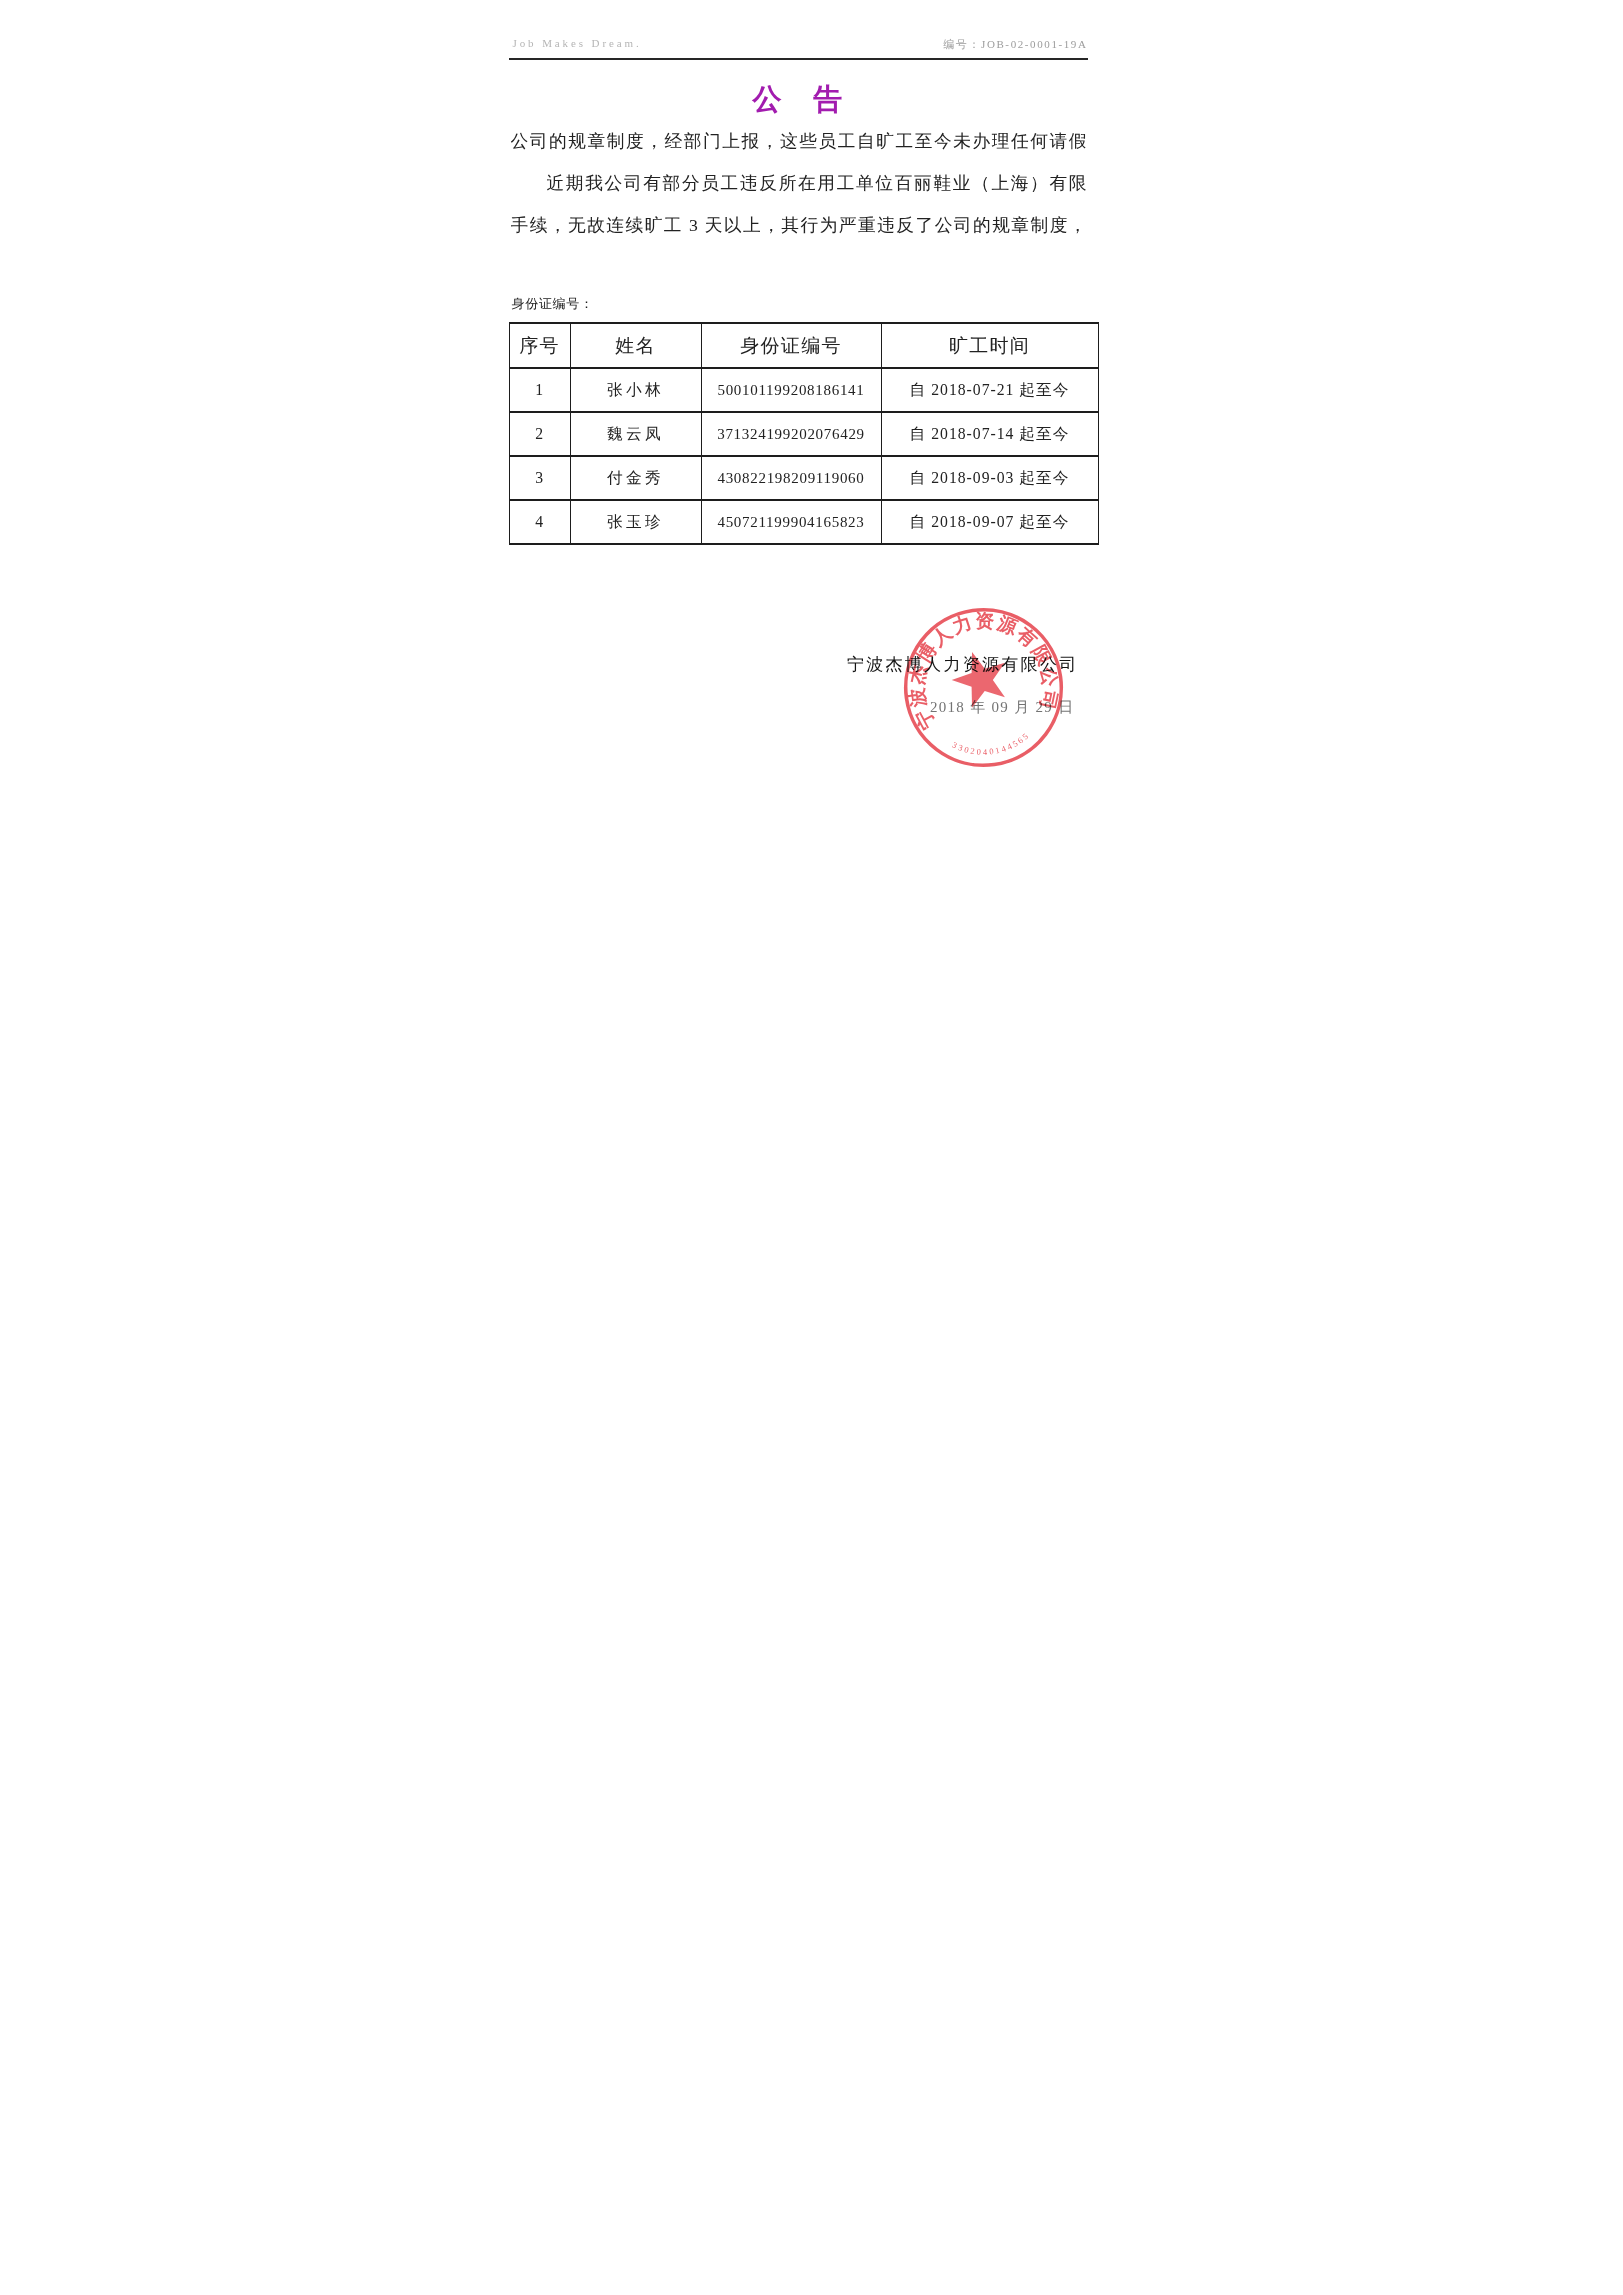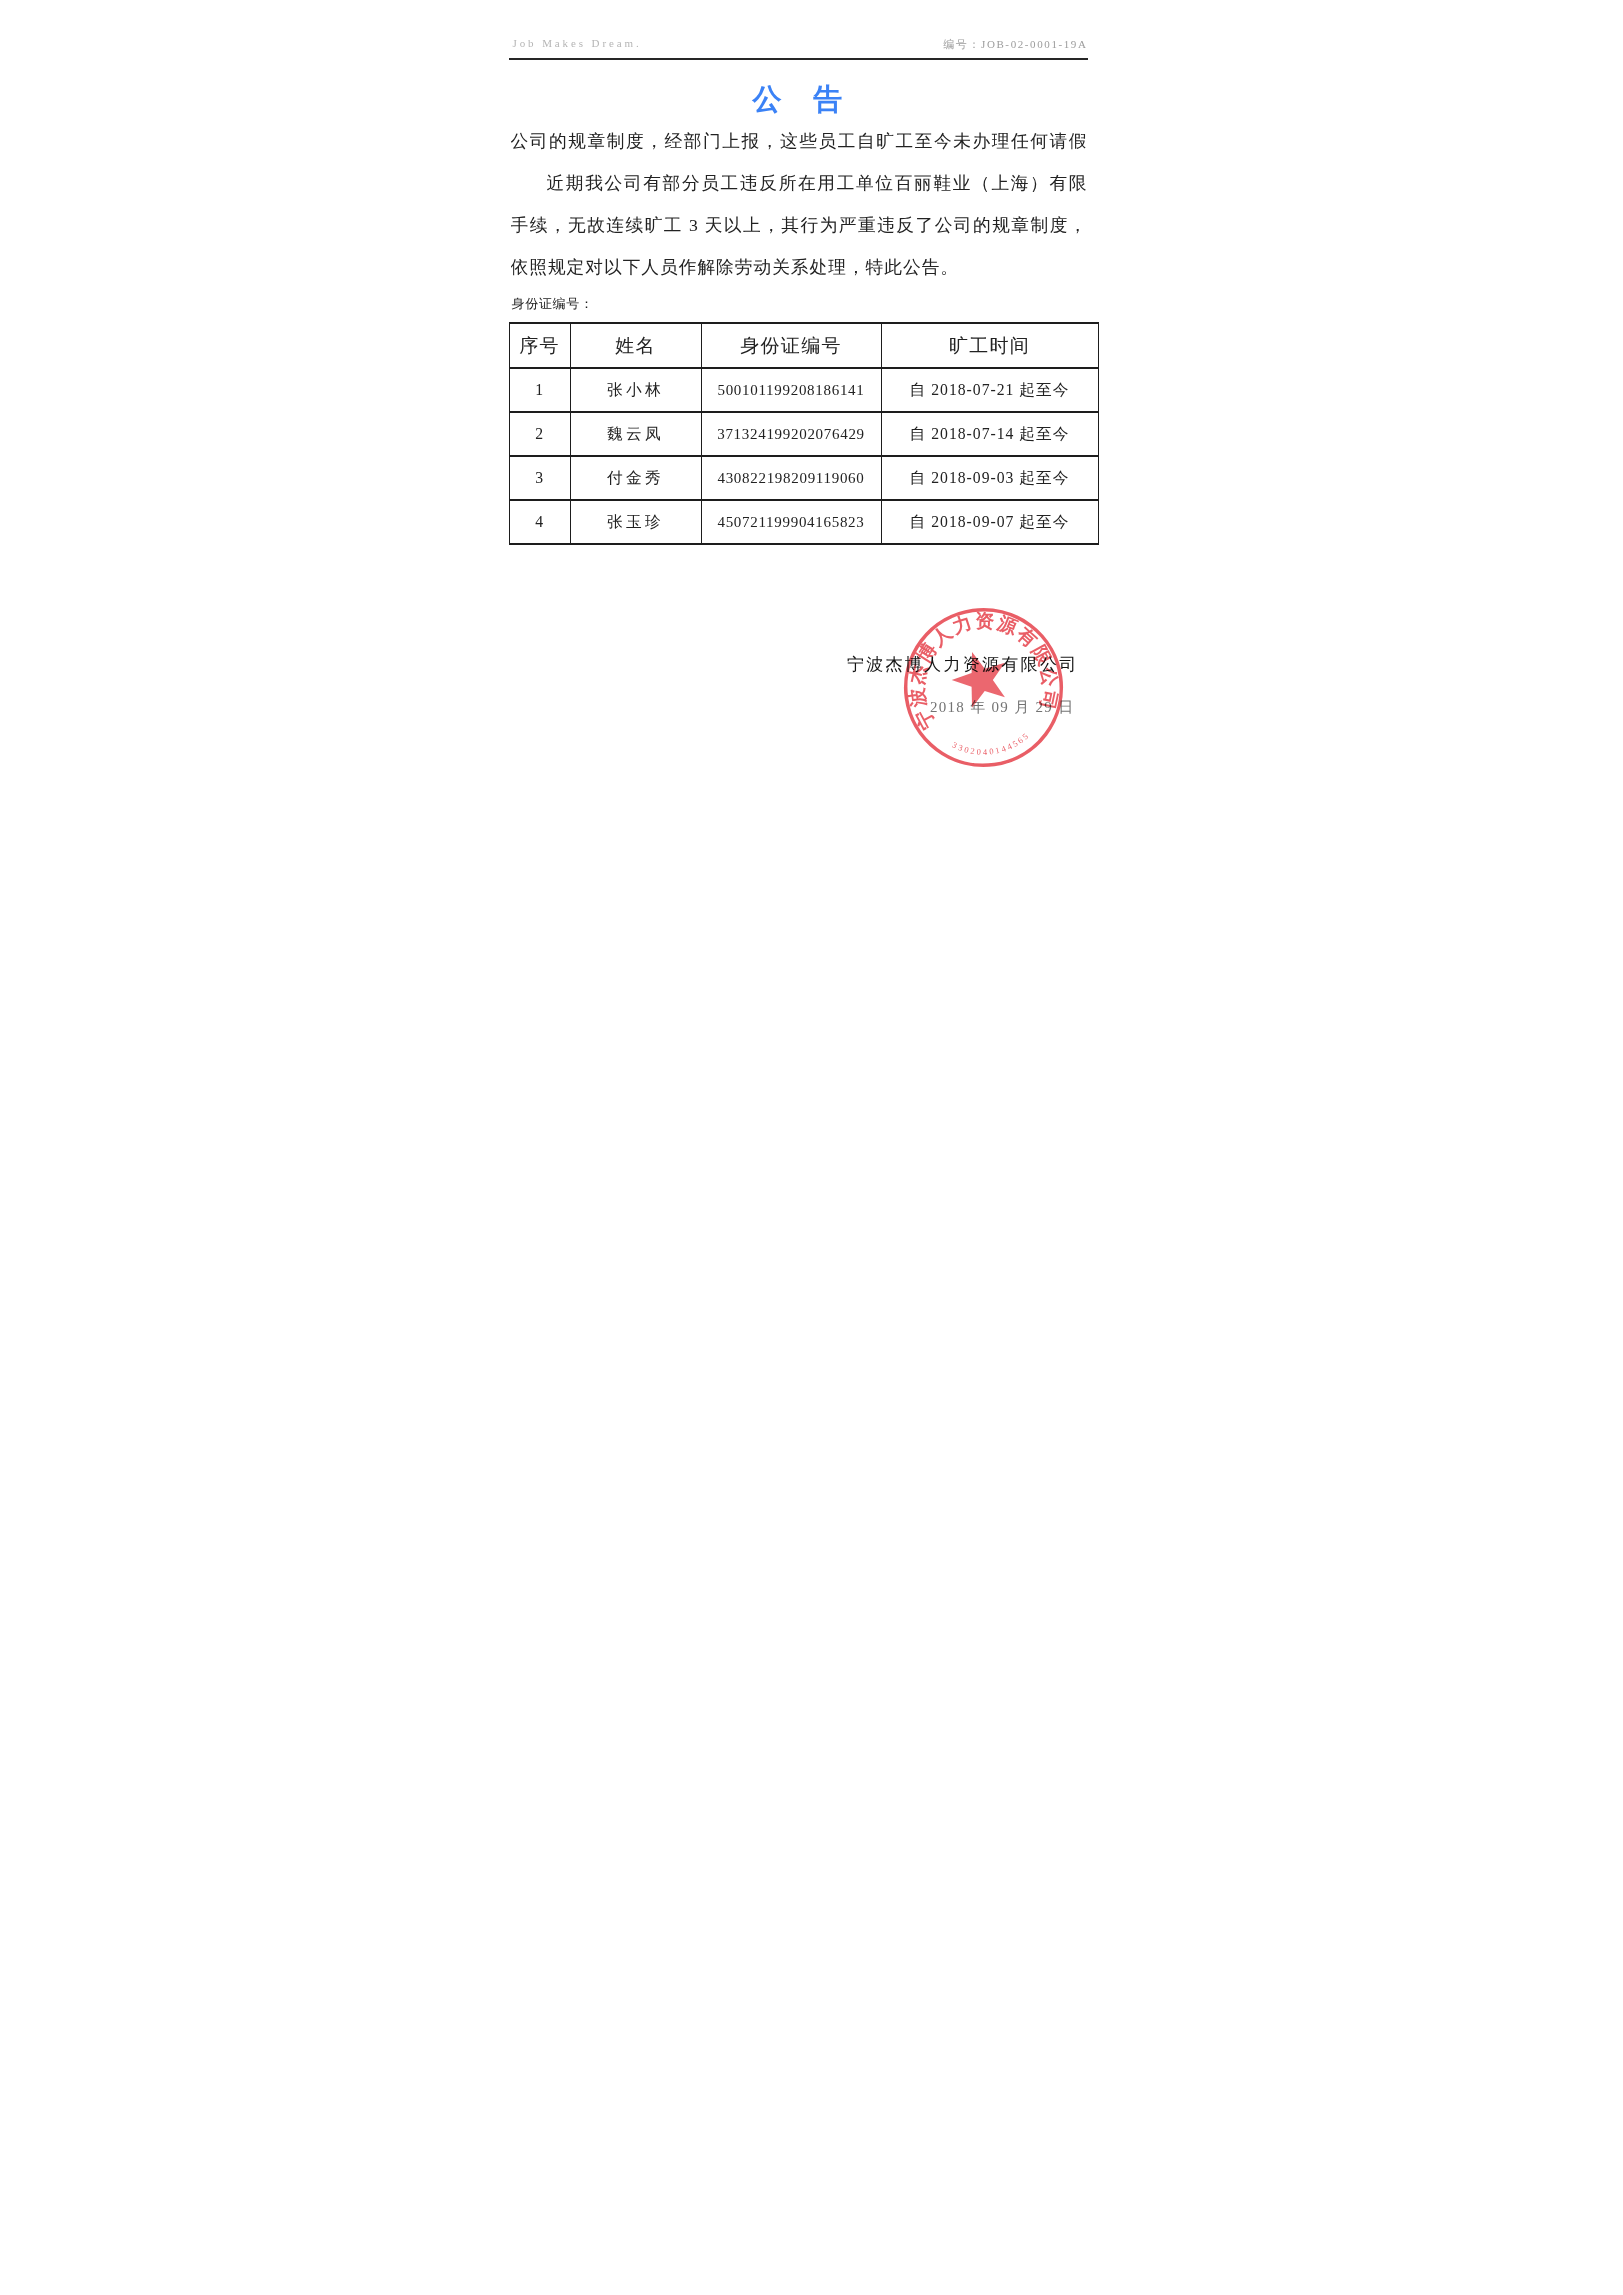--- a/index.html
+++ b/index.html
@@ -16,21 +16,21 @@
   .hdr-docno{
     position:absolute;right:130px;top:37px;font-size:11px;
     letter-spacing:1.6px;color:#9c9c9c;white-space:nowrap;
   }
   .hdr-rule{
     position:absolute;left:103px;top:58px;width:579px;height:2px;background:#262626;
   }
   
   .title{
     position:absolute;left:103px;top:81px;width:579px;margin:0;
-    text-align:center;font-size:29px;font-weight:bold;color:#3b82f6;
+    text-align:center;font-size:29px;font-weight:bold;color:#a21caf;
     letter-spacing:1.3px;line-height:37px;
   }
   
   .para{
     position:absolute;left:105px;top:120px;width:577px;
     font-size:17.7px;letter-spacing:1px;color:#222;
   }
   .pline{height:42px;line-height:42px;overflow:hidden;}
   .pjust{text-align:justify;text-align-last:justify;}
   .indent{text-indent:36px;}
@@ -90,21 +90,20 @@
   <div class="hdr-slogan">Job Makes Dream.</div>
   <div class="hdr-docno">编号：JOB-02-0001-19A</div>
   <div class="hdr-rule"></div>
 
   <h1 class="title">公　告</h1>
 
   <div class="para">
     <div class="pline pjust">公司的规章制度，经部门上报，这些员工自旷工至今未办理任何请假</div>
     <div class="pline pjust indent">近期我公司有部分员工违反所在用工单位百丽鞋业（上海）有限</div>
     <div class="pline pjust">手续，无故连续旷工 3 天以上，其行为严重违反了公司的规章制度，</div>
-    <div class="pline plast">依照规定对以下人员作解除劳动关系处理，特此公告。</div>
   </div>
 
   <div class="list-intro">身份证编号：</div>
 
   <table class="tbl">
     <colgroup>
       <col style="width:61px">
         <col style="width:131px">
         <col style="width:180px">
         <col style="width:217px">

